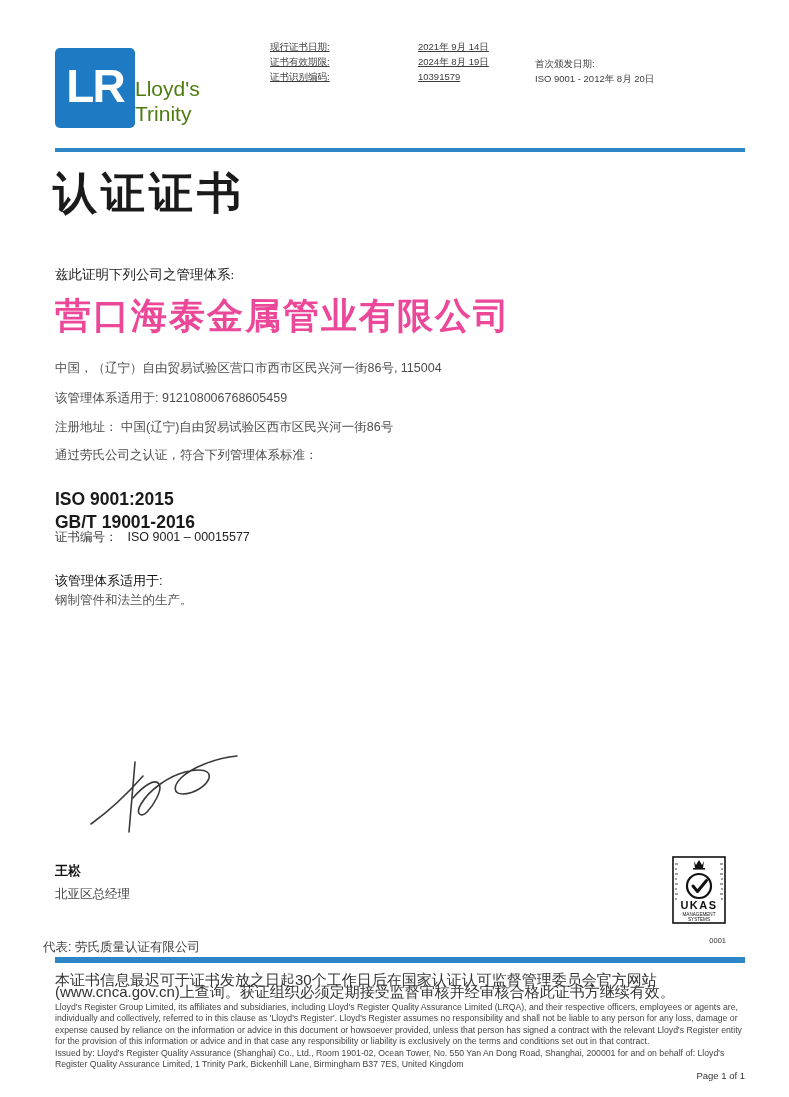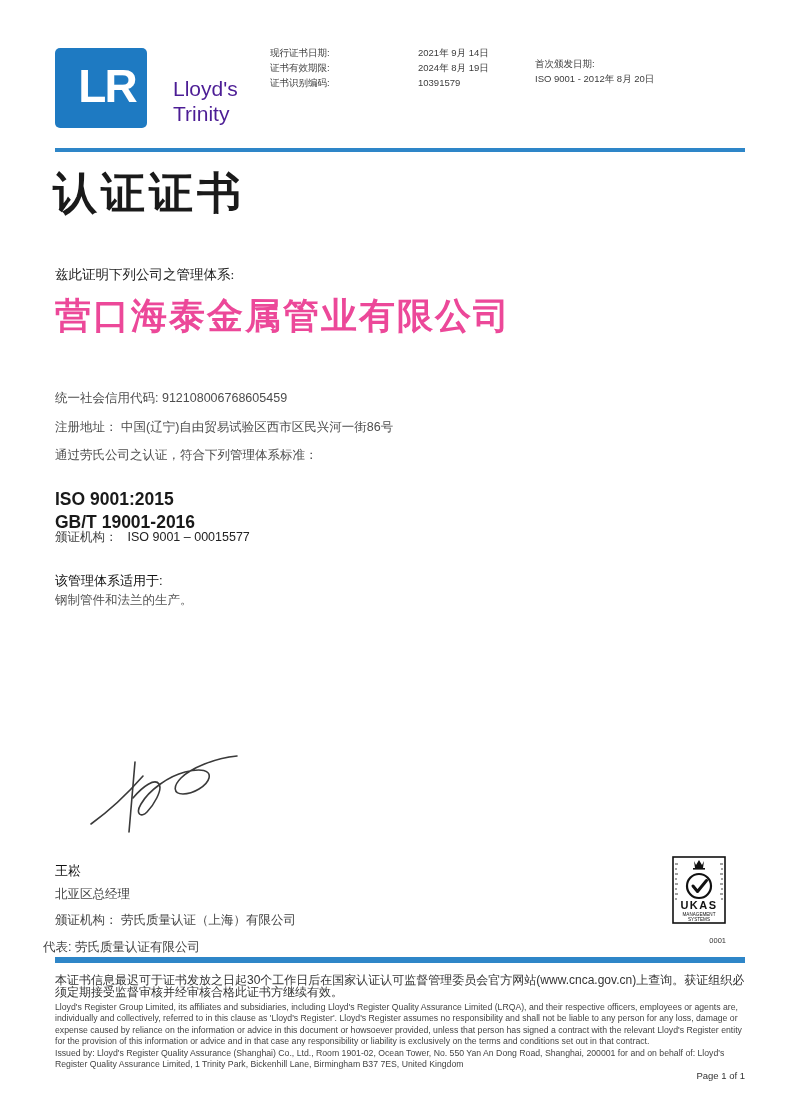--- a/index.html
+++ b/index.html
@@ -6,27 +6,27 @@
   .page {
     position:relative; width:789px; height:1097px; margin:0 auto;
     background:#ffffff; overflow:hidden;
     font-family:"Liberation Sans", sans-serif; color:#333;
     box-shadow:0 0 6px rgba(0,0,0,.25);
   }
   
   .logo-wrap { position:absolute; left:55px; top:48px; display:flex; align-items:flex-end; }
   .lr-square {
     width:80px; height:80px; background:#1e7ac2; border-radius:5px;
-    display:flex; align-items:center; justify-content:center;padding-left:12px;
+    display:flex; align-items:center; justify-content:center;
   }
   .lr-mono { color:#fff; font-size:46px; font-weight:700; letter-spacing:-2px;
     font-family:"Liberation Sans", sans-serif; transform:translateY(-2px); }
-  .lr-name { margin-left:26px; padding-bottom:2px; color:#4c1d95;
+  .lr-name { margin-left:0; padding-bottom:2px; color:#4d7c0f;
     font-size:21px; line-height:25px; font-weight:400; }
-  .hdr-info { position:absolute; left:270px; top:45px; font-size:9.5px; line-height:15px; color:#3c3c3c; }
+  .hdr-info { position:absolute; left:270px; top:39px; font-size:9.5px; line-height:15px; color:#3c3c3c;text-decoration:underline; }
   .hdr-grid { display:grid; grid-template-columns:148px 112px; column-gap:0; }
   .hdr-right { position:absolute; left:535px; top:56px; font-size:9.5px; line-height:15px; color:#3c3c3c; }
   .rule { position:absolute; left:55px; width:690px; background:#2e86c8; }
   .rule-top { top:148px; height:4px; }
   .rule-bottom { top:957px; height:6px; }
   
   .doc-title { position:absolute; left:53px; top:164px; font-family:"Liberation Serif", serif;
     font-size:44px; font-weight:700; color:#1a1a1a; letter-spacing:4px; }
   .certify { position:absolute; left:55px; top:266px; font-family:"Liberation Serif", serif;
     font-size:13.5px; color:#222; }
@@ -38,29 +38,29 @@
   .l-regaddr { top:419px; }
   .l-approval { top:447px; }
   .standards { position:absolute; left:55px; top:488px; font-size:17.5px; font-weight:700;
     color:#1a1a1a; line-height:23px; }
   .certno { position:absolute; left:55px; top:529px; font-size:12.5px; color:#3c3c3c; }
   .certno .val { margin-left:10px; color:#222; }
   .scope-head { position:absolute; left:55px; top:572px; font-size:13px; font-weight:400; color:#111; }
   .scope-text { position:absolute; left:55px; top:592px; font-size:12.5px; color:#555; }
   
   .signature { position:absolute; left:85px; top:748px; }
-  .sig-name { position:absolute; left:55px; top:862px; font-size:13px; font-weight:400; color:#111; }
+  .sig-name { position:absolute; left:55px; top:862px; font-size:13px; font-weight:700; color:#111; }
   .sig-title { position:absolute; left:55px; top:886px; font-size:12.5px; color:#444; }
   .sig-issuer { position:absolute; left:55px; top:912px; font-size:12.5px; color:#444; }
   .sig-behalf { position:absolute; left:43px; top:939px; font-size:12.5px; color:#444; }
   
   .ukas { position:absolute; left:668px; top:856px; width:58px; text-align:right; }
   .ukas-num { font-size:7.5px; color:#333; margin-top:2px; }
   
-  .ft-cn { position:absolute; left:55px; top:974px; width:692px; font-size:12px;
+  .ft-cn { position:absolute; left:55px; top:974px; width:692px; font-size:15px;
     line-height:12px; color:#333; }
   .ft-en { position:absolute; left:55px; top:1002px; width:692px; font-size:8.7px;
     line-height:11.4px; color:#444; }
   .page-label { position:absolute; right:44px; top:1070px; font-size:9.5px; color:#333; }
 </style>
 </head>
 <body>
 
 <div class="page">
 
@@ -88,49 +88,49 @@
     <div>首次颁发日期:</div>
     <div>ISO 9001 - 2012年 8月 20日</div>
   </div>
 
   <div class="rule rule-top"></div>
 
   <div class="doc-title">认证证书</div>
 
   <div class="certify">兹此证明下列公司之管理体系:</div>
   <div class="company">营口海泰金属管业有限公司</div>
-  <div class="bodyline l-credit">统一社会信用代码: 912108006768605459</div>
+  <div class="bodyline l-address">中国，（辽宁）自由贸易试验区营口市西市区民兴河一街86号, 115004</div>
+  <div class="bodyline l-credit">该管理体系适用于: 912108006768605459</div>
   <div class="bodyline l-regaddr">注册地址： 中国(辽宁)自由贸易试验区西市区民兴河一街86号</div>
   <div class="bodyline l-approval">通过劳氏公司之认证，符合下列管理体系标准：</div>
 
   <div class="standards">
     <div>ISO 9001:2015</div>
     <div>GB/T 19001-2016</div>
   </div>
 
   <div class="certno">
-    <span>颁证机构：</span><span class="val">ISO 9001 – 00015577</span>
+    <span>证书编号：</span><span class="val">ISO 9001 – 00015577</span>
   </div>
 
   <div class="scope-head">该管理体系适用于:</div>
   <div class="scope-text">钢制管件和法兰的生产。</div>
 
   <div class="signature">
     <svg width="160" height="95" viewBox="0 0 160 95">
       <g fill="none" stroke="#3a3a3a" stroke-width="1.6" stroke-linecap="round">
         <path d="M6,76 C24,63 44,44 58,28"></path>
         <path d="M50,14 L44,84"></path>
         <path d="M48,50 C58,38 70,30 74,36 C78,42 68,58 62,64 C56,70 50,66 56,56 C64,42 84,28 100,24 C116,20 126,22 124,30 C122,38 108,46 98,46 C88,46 88,38 96,30 C106,20 130,10 152,8"></path>
       </g>
     </svg>
   </div>
 
   <div class="sig-name">王崧</div>
   <div class="sig-title">北亚区总经理</div>
-  <div class="sig-issuer">颁证机构： 劳氏质量认证（上海）有限公司</div>
   <div class="sig-behalf">代表: 劳氏质量认证有限公司</div>
 
   <div class="ukas">
     <svg width="54" height="74" viewBox="0 0 54 74">
       <rect x="1" y="1" width="52" height="66" fill="#fff" stroke="#111" stroke-width="1.6"></rect>
       <g stroke="#111" stroke-width="0.8">
         <path d="M3,8 h3 M3,13 h2 M3,18 h3 M3,23 h2 M3,28 h3 M3,33 h2 M3,38 h3 M3,43 h2"></path>
         <path d="M51,8 h-3 M51,13 h-2 M51,18 h-3 M51,23 h-2 M51,28 h-3 M51,33 h-2 M51,38 h-3 M51,43 h-2"></path>
       </g>
       <g fill="#111">

